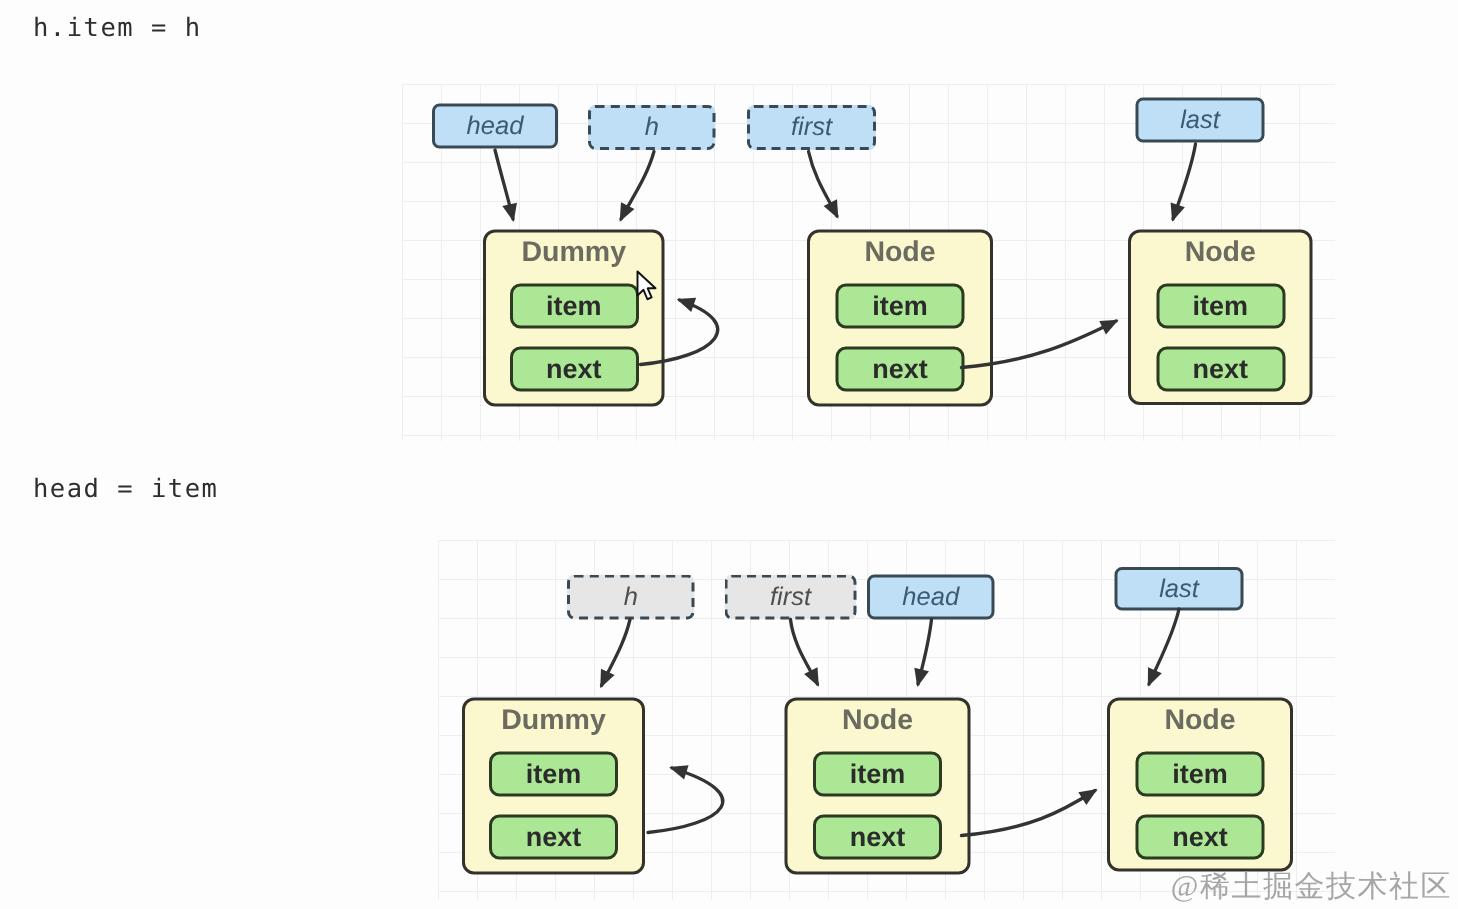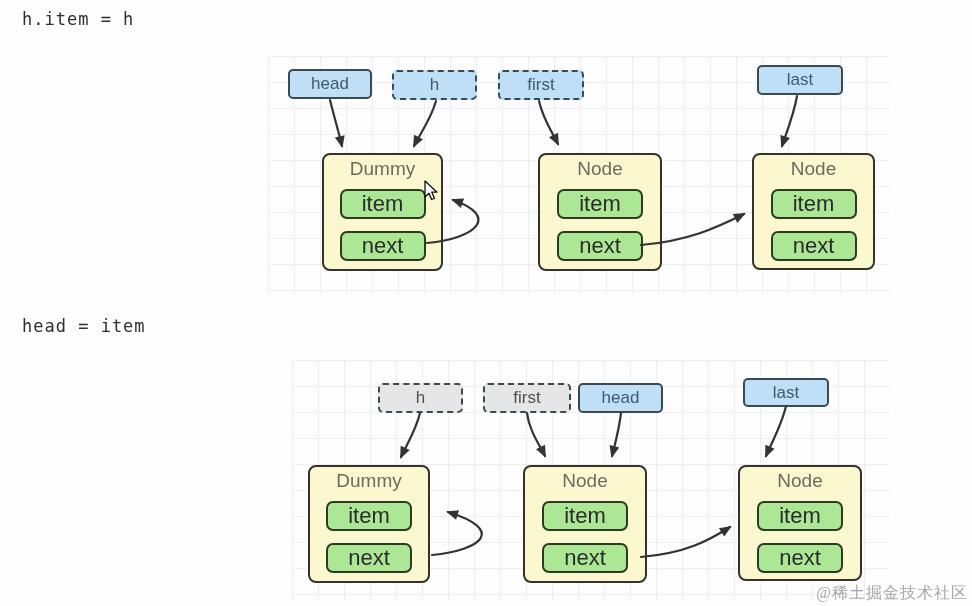--- a/index.html
+++ b/index.html
@@ -34,20 +34,21 @@
 
   .pointer {
     position: absolute;
     display: flex;
     align-items: center;
     justify-content: center;
     border-radius: 5px;
     font-size: 17px;
     box-sizing: border-box;
     border: 2px solid var(--pointer-border, #3a4a55);
+    font-style: italic;
   }
   .pointer.solid-blue {
     background: var(--pointer-blue-fill, #bedff6);
     color: var(--pointer-text-blue, #3c5a74);
   }
   .pointer.dashed-blue {
     background: var(--pointer-blue-fill, #bedff6);
     border-style: dashed;
     color: var(--pointer-text-blue, #3c5a74);
   }
@@ -56,20 +57,21 @@
     border-style: dashed;
     color: var(--pointer-text-gray, #4f4f4f);
   }
 
   .node {
     position: absolute;
     box-sizing: border-box;
     background: var(--node-fill, #fbf8cf);
     border: 2px solid var(--node-border, #33332b);
     border-radius: 8px;
+    font-weight: bold;
   }
   .node-title {
     position: absolute;
     top: 3px;
     width: 100%;
     text-align: center;
     font-size: 19px;
     color: var(--node-title-text, #6b6b60);
   }
   .field {
@@ -78,21 +80,21 @@
     transform: translateX(-50%);
     width: 86px;
     height: 30px;
     box-sizing: border-box;
     background: var(--field-fill, #ace795);
     border: 2px solid var(--field-border, #2d3a23);
     border-radius: 7px;
     display: flex;
     align-items: center;
     justify-content: center;
-    font-size: 22px;
+    font-size: 18px;
     color: var(--field-text, #2b2b2b);
   }
   .field.f-item { top: 34px; }
   .field.f-next { top: 76px; }
 
   #arrow-layer {
     position: absolute;
     left: 0; top: 0;
     pointer-events: none;
     z-index: 5;
@@ -101,21 +103,21 @@
     fill: none;
     stroke: var(--arrow, #333333);
     stroke-width: 2.2px;
     stroke-linecap: round;
   }
 
   .watermark {
     position: absolute;
     right: 4px;
     bottom: 2px;
-    font-size: 16px;
+    font-size: 20px;
     font-family: "Liberation Serif", serif;
     color: var(--watermark-text, #a6a6a6);
     z-index: 8;
     letter-spacing: 1px;
   }
   #cursor {
     position: absolute;
     left: 424px;
     top: 180px;
     z-index: 9;

